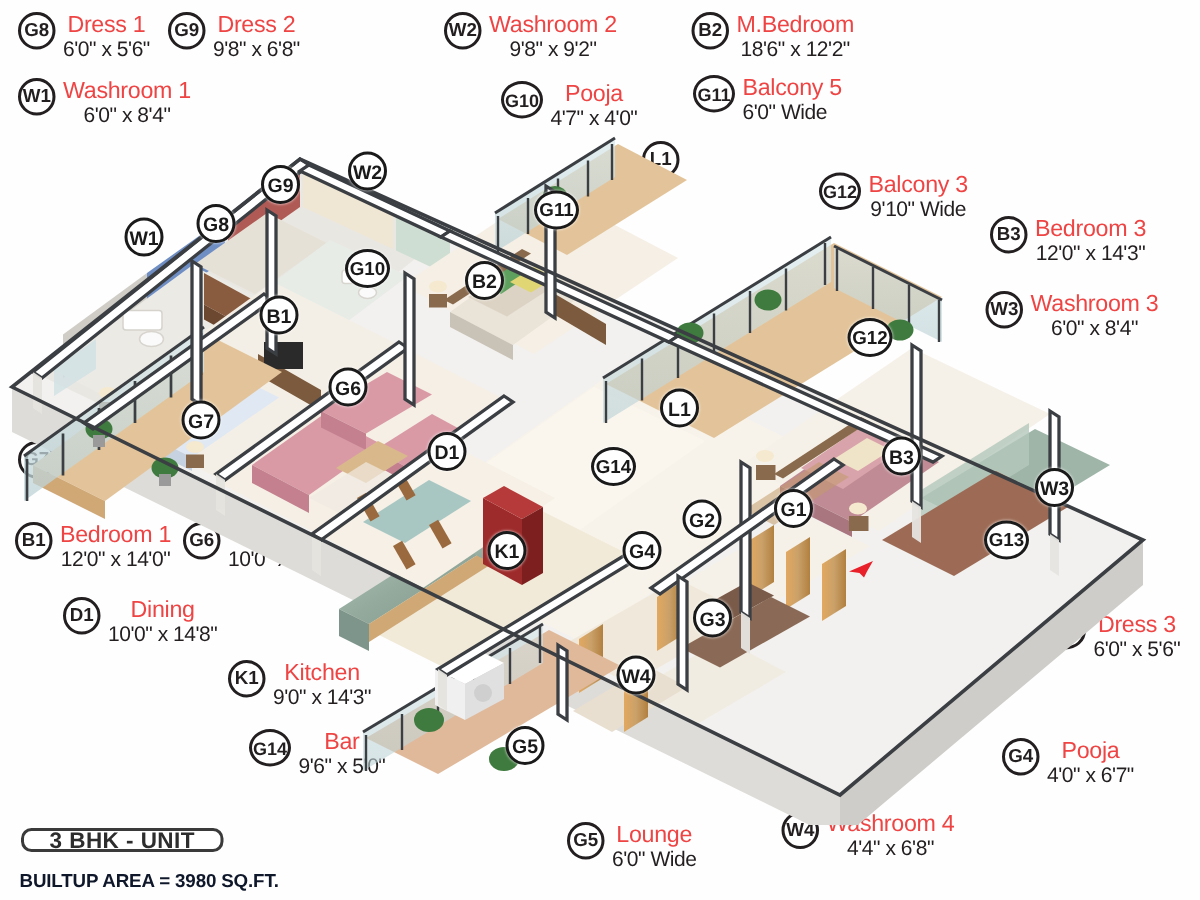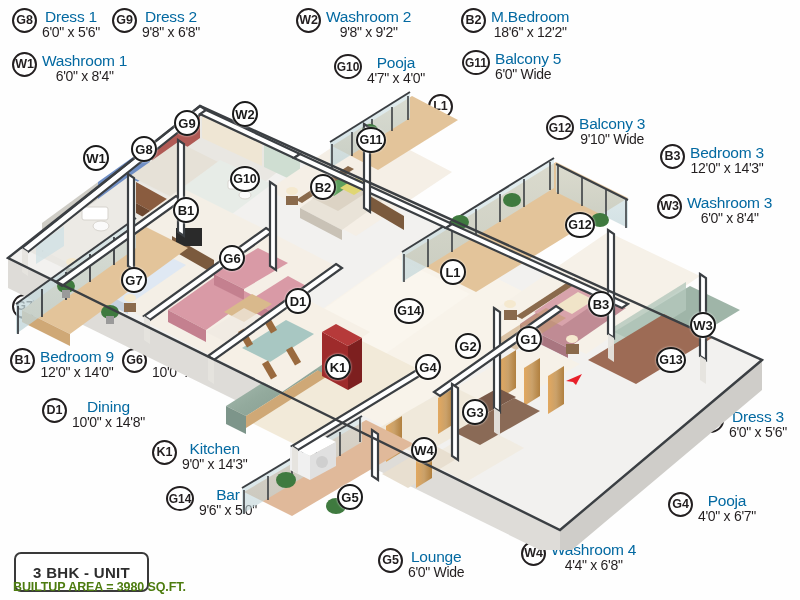--- a/index.html
+++ b/index.html
@@ -35,21 +35,21 @@
     display: flex;
     align-items: center;
     justify-content: center;
     line-height: 1;
   }
   .badge.b2 { width: 25px; height: 25px; font-size: 12.5px; }
   .badge.b3 { width: 28px; height: 25px; font-size: 12px; border-radius: 50%; }
   .ctext { display: flex; flex-direction: column; line-height: 1.04; padding-top: 1px; }
   .cname {
     font-size: 15.5px;
-    color: #0369a1;
+    color: #ef4444;
     letter-spacing: -0.2px;
     font-family: "Liberation Sans", sans-serif;
   }
   .cdim {
     font-size: 14px;
     color: #231f20;
     letter-spacing: -0.3px;
   }
   .ctext.ctr { align-items: center; }
 
@@ -77,35 +77,35 @@
     left: 0; top: 60px;
     width: 800px; height: 490px;
     z-index: 5;
   }
   #plan svg { display: block; }
 
   
   #unit-box {
     position: absolute;
     left: 14px; top: 552px;
-    width: 135px; height: 40px;
+    width: 135px; height: 16px;
     border: 2.6px solid #3a3a3a;
     border-radius: 7px;
     background: #ffffff;
     display: flex; align-items: center; justify-content: center;
     z-index: 60;
   }
   #unit-box span {
     font-size: 15px; font-weight: bold; color: #2d2d2d;
     letter-spacing: 0.3px;
   }
   #builtup {
     position: absolute;
     left: 13px; top: 580px;
-    font-size: 12.5px; font-weight: bold; color: #4d7c0f;
+    font-size: 12.5px; font-weight: bold; color: #0f172a;
     letter-spacing: -0.1px;
     z-index: 60;
   }
   #entry-arrow {
     position: absolute;
     left: 564px; top: 372px;
     width: 20px; height: 14px;
     z-index: 45;
   }
 </style>
@@ -515,21 +515,21 @@
       <div class="callout" style="left: 12px; top: 294px;">
         <div class="badge b2">G7</div>
         <div class="ctext ctr">
           <div class="cname">Balcony 1</div>
           <div class="cdim">6'0" Wide</div>
         </div>
       </div>
       <div class="callout" style="left: 10px; top: 348px;">
         <div class="badge b2">B1</div>
         <div class="ctext ctr">
-          <div class="cname">Bedroom 9</div>
+          <div class="cname">Bedroom 1</div>
           <div class="cdim">12'0" x 14'0"</div>
         </div>
       </div>
       <div class="callout" style="left: 122px; top: 348px;">
         <div class="badge b2">G6</div>
         <div class="ctext ctr">
           <div class="cname">Lounge</div>
           <div class="cdim">10'0" x 14'8"</div>
         </div>
       </div>

